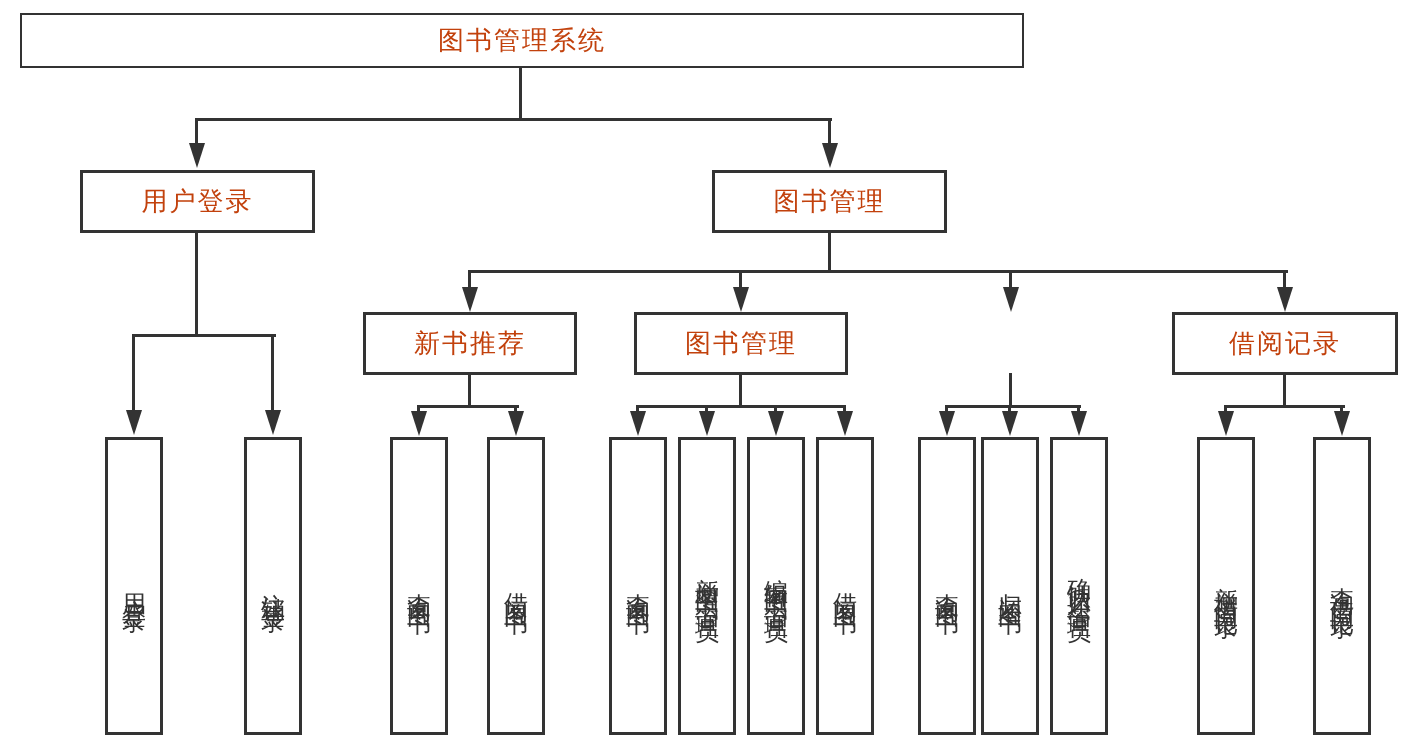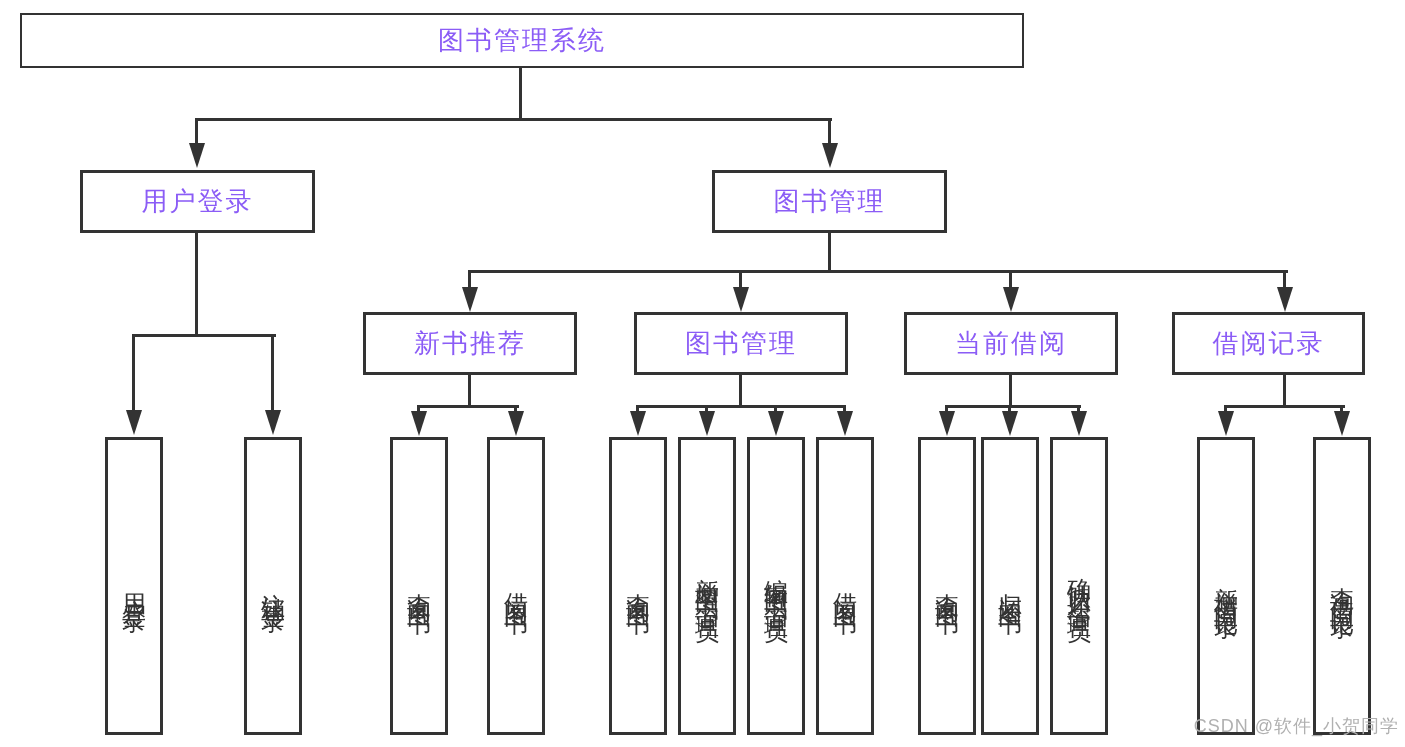--- a/index.html
+++ b/index.html
@@ -3,21 +3,21 @@
 <meta charset="utf-8">
 <style>
   html,body{margin:0;padding:0;background:#ffffff;}
   #stage{
     position:relative;width:1405px;height:747px;background:#ffffff;
     font-family:"Liberation Sans",sans-serif;color:#333;overflow:hidden;
   }
   .node{
     position:absolute;box-sizing:border-box;border:3px solid #333;background:#fff;
     display:flex;align-items:center;justify-content:center;
-    font-size:26px;letter-spacing:2px;color:#8b5cf6;white-space:nowrap;
+    font-size:26px;letter-spacing:2px;color:#c2410c;white-space:nowrap;
   }
   .node.root{border-width:2px;}
   .leaf{
     position:absolute;box-sizing:border-box;border:3px solid #333;background:#fff;
     display:flex;align-items:center;justify-content:center;
   }
   .leaf span{
     writing-mode:vertical-rl;text-orientation:mixed;
     font-size:24px;letter-spacing:6px;color:#333;line-height:1;
   }
@@ -38,22 +38,21 @@
 
 <div id="stage">
 
   <div class="node root" style="left:20px;top:13px;width:1004px;height:55px">图书管理系统</div>
 
   <div class="node" style="left:80px;top:170px;width:235px;height:63px">用户登录</div>
   <div class="node" style="left:363px;top:312px;width:214px;height:63px">新书推荐</div>
 
   <div class="node" style="left:712px;top:170px;width:235px;height:63px">图书管理</div>
   <div class="node" style="left:634px;top:312px;width:214px;height:63px">图书管理</div>
-  <div class="node" style="left:904px;top:312px;width:214px;height:63px">当前借阅</div>
-  <div class="node" style="left:1172px;top:312px;width:193px;height:63px">借阅记录</div>
+  <div class="node" style="left:1172px;top:312px;width:226px;height:63px">借阅记录</div>
 
   <div class="leaf" style="left:105px;top:437px;width:58px;height:298px">
       <span>用户登录</span>
     </div>
   <div class="leaf" style="left:244px;top:437px;width:58px;height:298px">
       <span>注销登录</span>
     </div>
 
   <div class="leaf" style="left:390px;top:437px;width:58px;height:298px">
       <span>查询图书</span>
@@ -144,14 +143,13 @@
   <div class="ah" style="left:630px;top:411px"></div>
   <div class="ah" style="left:699px;top:411px"></div>
   <div class="ah" style="left:768px;top:411px"></div>
   <div class="ah" style="left:837px;top:411px"></div>
   <div class="ah" style="left:939px;top:411px"></div>
   <div class="ah" style="left:1002px;top:411px"></div>
   <div class="ah" style="left:1071px;top:411px"></div>
   <div class="ah" style="left:1218px;top:411px"></div>
   <div class="ah" style="left:1334px;top:411px"></div>
 
-  <div class="watermark">CSDN @软件_小贺同学</div>
 </div>
 
 </body></html>

